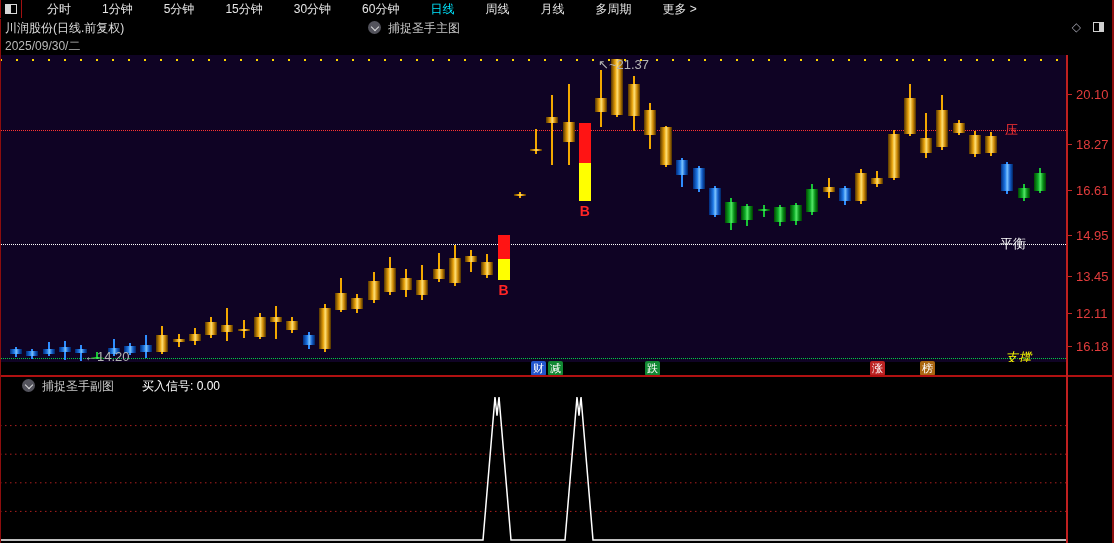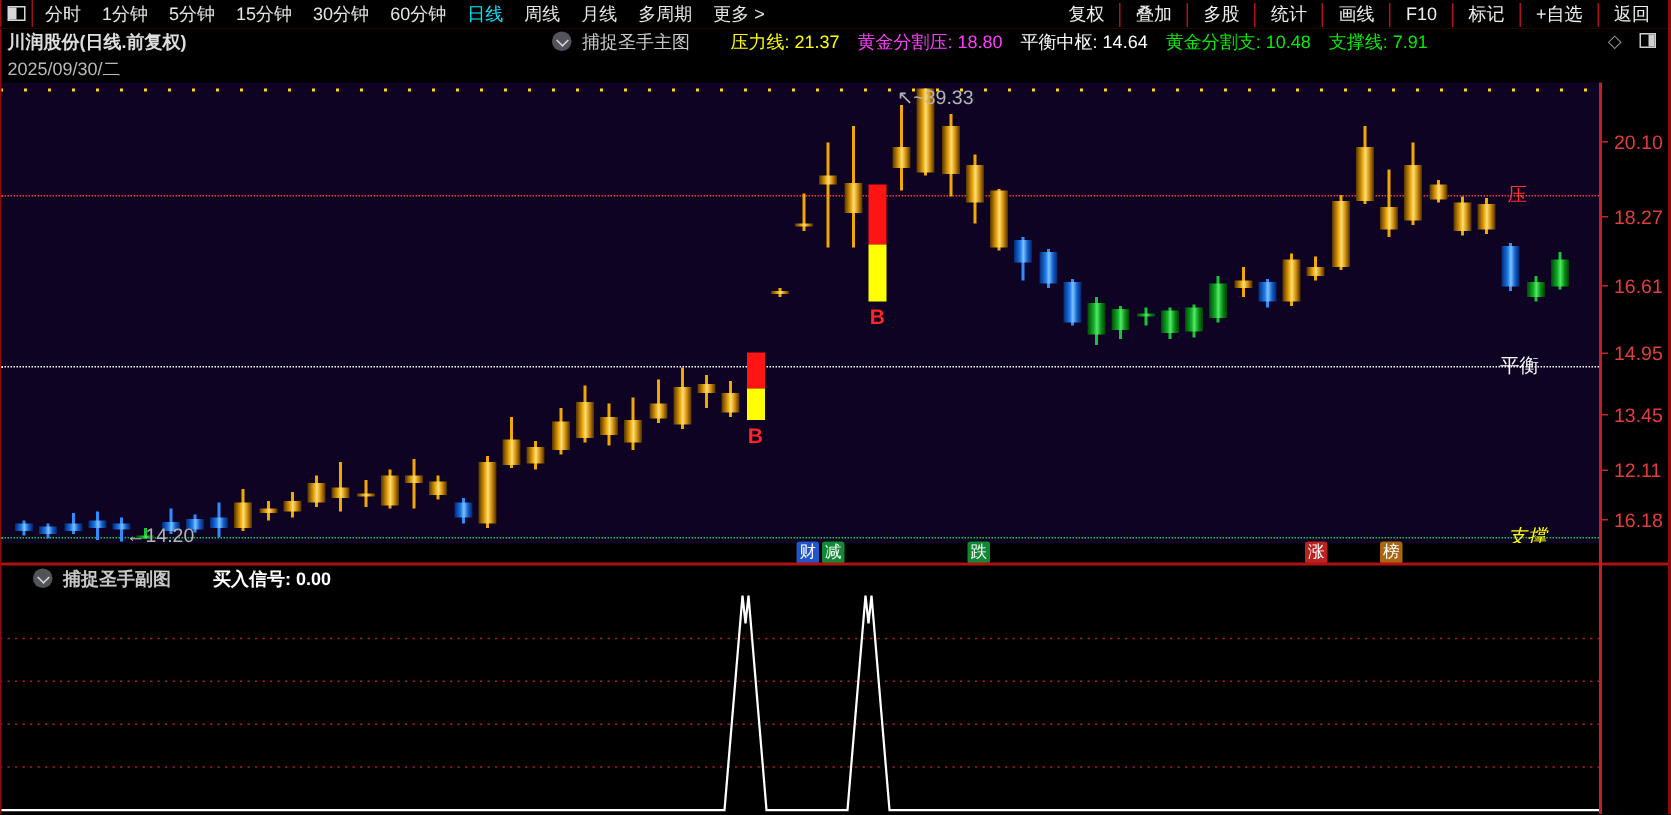--- a/index.html
+++ b/index.html
@@ -5,30 +5,30 @@
   html,body{margin:0;padding:0;background:#000;}
   body{width:1114px;height:543px;font-family:"Liberation Sans","DejaVu Sans",sans-serif;-webkit-font-smoothing:none;}
   #app{position:relative;width:1114px;height:543px;background:#000;overflow:hidden;}
   
   #menubar{position:absolute;left:0;top:0;width:1114px;height:19px;background:#000;border-bottom:1px solid #8d0d0d;}
   #mb-vline-l,#mb-vline-r{position:absolute;top:0;width:1px;height:18px;background:#a01010;}
   #mb-vline-l{left:0;} #mb-vline-r{left:21px;}
   #mb-icon{position:absolute;left:5px;top:4px;width:12px;height:10px;border:1px solid #d8d8d8;box-sizing:border-box;}
   #mb-icon::after{content:"";position:absolute;left:0;top:0;width:5px;height:8px;background:#d8d8d8;}
   #menu-left{position:absolute;left:30px;top:0;height:19px;display:flex;align-items:center;gap:14px;}
-  .menu-item{color:#e6e6e6;font-size:12px;line-height:19px;white-space:nowrap;cursor:default;}
+  .menu-item{color:#e6e6e6;font-size:12px;line-height:19px;white-space:nowrap;cursor:default;margin-left:17px;}
   .menu-item.active{color:#00e5ff;}
   #menu-right{position:absolute;right:4px;top:0;height:19px;display:flex;align-items:center;}
   .menu-btn{color:#f0f0f0;font-size:12px;padding:0 10px;line-height:19px;white-space:nowrap;}
   .menu-sep{width:1px;height:16px;background:#b01212;}
   
   #titlebar{position:absolute;left:0;top:19px;width:1114px;height:18px;background:#000;}
   #infobar{position:absolute;left:0;top:37px;width:1114px;height:18px;background:#000;}
   .rowtext{font-size:12px;line-height:18px;white-space:nowrap;}
-  #stock-name{position:absolute;left:5px;top:0;color:#dedede;font-weight:bold;}
+  #stock-name{position:absolute;left:5px;top:0;color:#dedede;}
   .chev-circle{position:absolute;width:13px;height:13px;border-radius:50%;background:#53535c;top:2px;}
   .chev-circle i{position:absolute;left:3.5px;top:3px;width:5px;height:5px;border-right:1.6px solid #dcdcdc;border-bottom:1.6px solid #dcdcdc;transform:rotate(45deg);}
   #tb-chev{left:368px;}
   #main-ind{position:absolute;left:388px;top:0;color:#c8c8c8;}
   #metrics{position:absolute;left:487px;top:0;display:flex;gap:12px;}
   #tb-icons{position:absolute;right:10px;top:1px;display:flex;gap:12px;align-items:center;}
   #icon-diamond{color:#9a9aa6;font-size:12px;}
   #icon-panel{width:11px;height:10px;border:1px solid #cfcfcf;box-sizing:border-box;position:relative;}
   #icon-panel::after{content:"";position:absolute;right:0;top:0;width:4px;height:8px;background:#cfcfcf;}
   #info-date{position:absolute;left:5px;top:0;color:#b9b9b9;}
@@ -51,21 +51,21 @@
   .badge{position:absolute;width:15px;height:15px;color:#fff;font-size:11px;line-height:15px;text-align:center;border-radius:2px;}
   #badge-strip{position:absolute;left:0;top:307px;width:1066px;height:14px;background:#000;}
   .axis-label{position:absolute;color:#e23c3c;font-size:13px;line-height:13px;white-space:nowrap;}
   .axis-tick{position:absolute;background:#c22525;height:1px;}
   
   #hsep{position:absolute;left:0;top:375px;width:1114px;height:2px;background:#b01111;}
   #v-axis{position:absolute;left:1066px;top:55px;width:2px;height:488px;background:#c02020;}
   #border-l{position:absolute;left:0;top:19px;width:1px;height:524px;background:#8d0d0d;}
   #border-r{position:absolute;left:1112px;top:0;width:2px;height:543px;background:#8d0d0d;}
   
-  #subheader{position:absolute;left:0;top:378px;width:1114px;height:16px;background:#000;font-weight:bold;}
+  #subheader{position:absolute;left:0;top:378px;width:1114px;height:16px;background:#000;}
   #sub-chev{left:22px;top:1px;}
   #sub-ind{position:absolute;left:42px;top:-1px;color:#c8c8c8;}
   #sub-signal{position:absolute;left:142px;top:-1px;color:#fff;}
   #sub-chart{position:absolute;left:0;top:394px;width:1114px;height:149px;background:#000;}
   #sub-svg{position:absolute;left:0;top:0;}
 </style>
 </head>
 <body>
 
 <div id="app">
@@ -80,54 +80,28 @@
         <span class="menu-item">5分钟</span>
         <span class="menu-item">15分钟</span>
         <span class="menu-item">30分钟</span>
         <span class="menu-item">60分钟</span>
         <span class="menu-item active">日线</span>
         <span class="menu-item">周线</span>
         <span class="menu-item">月线</span>
         <span class="menu-item">多周期</span>
         <span class="menu-item">更多 &gt;</span>
       </div>
-    <div id="menu-right">
-        <span class="menu-btn">复权</span>
-        <div class="menu-sep"></div>
-        <span class="menu-btn">叠加</span>
-        <div class="menu-sep"></div>
-        <span class="menu-btn">多股</span>
-        <div class="menu-sep"></div>
-        <span class="menu-btn">统计</span>
-        <div class="menu-sep"></div>
-        <span class="menu-btn">画线</span>
-        <div class="menu-sep"></div>
-        <span class="menu-btn">F10</span>
-        <div class="menu-sep"></div>
-        <span class="menu-btn">标记</span>
-        <div class="menu-sep"></div>
-        <span class="menu-btn">+自选</span>
-        <div class="menu-sep"></div>
-        <span class="menu-btn">返回</span>
-      </div>
   </div>
 
   <div id="titlebar">
     <span id="stock-name" class="rowtext">川润股份(日线.前复权)</span>
     <span class="chev-circle" id="tb-chev">
         <i></i>
       </span>
     <span id="main-ind" class="rowtext">捕捉圣手主图</span>
-    <span id="metrics" class="rowtext">
-        <span style="color: rgb(255, 255, 0);">压力线: 21.37</span>
-        <span style="color: rgb(255, 61, 255);">黄金分割压: 18.80</span>
-        <span style="color: rgb(255, 255, 255);">平衡中枢: 14.64</span>
-        <span style="color: rgb(0, 238, 0);">黄金分割支: 10.48</span>
-        <span style="color: rgb(0, 238, 0);">支撑线: 7.91</span>
-      </span>
     <span id="tb-icons">
       <span id="icon-diamond">◇</span>
       <span id="icon-panel"></span>
     </span>
   </div>
 
   <div id="infobar">
     <span id="info-date" class="rowtext">2025/09/30/二</span>
   </div>
 
@@ -263,21 +237,21 @@
         <div class="wick w-y" style="left: 973.75px; top: 75.99px; height: 26.03px;"></div>
         <div class="body cdl-y" style="left: 968.75px; top: 79.552px; height: 19.18px;"></div>
         <div class="wick w-y" style="left: 990px; top: 77.36px; height: 23.29px;"></div>
         <div class="body cdl-y" style="left: 985px; top: 81.47px; height: 16.44px;"></div>
         <div class="wick w-b" style="left: 1006.25px; top: 106.952px; height: 32.058px;"></div>
         <div class="body cdl-b" style="left: 1001.25px; top: 108.87px; height: 27.126px;"></div>
         <div class="wick w-g" style="left: 1022.5px; top: 128.872px; height: 16.988px;"></div>
         <div class="body cdl-g" style="left: 1017.5px; top: 133.256px; height: 9.316px;"></div>
         <div class="wick w-g" style="left: 1038.75px; top: 112.98px; height: 24.934px;"></div>
         <div class="body cdl-g" style="left: 1033.75px; top: 118.46px; height: 17.536px;"></div>
-        <div class="anno" style="left: 598px; top: 2px;">↖~39.33</div>
+        <div class="anno" style="left: 598px; top: 2px;">↖~21.37</div>
         <div class="anno" style="left: 84px; top: 294px;">←14.20</div>
       </div>
     <div id="badge-strip"></div>
     <div id="main-axis">
         <div class="axis-tick" style="left: 1066px; width: 6px; top: 39px;"></div>
         <div class="axis-label" style="left: 1076px; top: 33px;">20.10</div>
         <div class="axis-tick" style="left: 1066px; width: 6px; top: 89.142px;"></div>
         <div class="axis-label" style="left: 1076px; top: 83.142px;">18.27</div>
         <div class="axis-tick" style="left: 1066px; width: 6px; top: 134.626px;"></div>
         <div class="axis-label" style="left: 1076px; top: 128.626px;">16.61</div>

